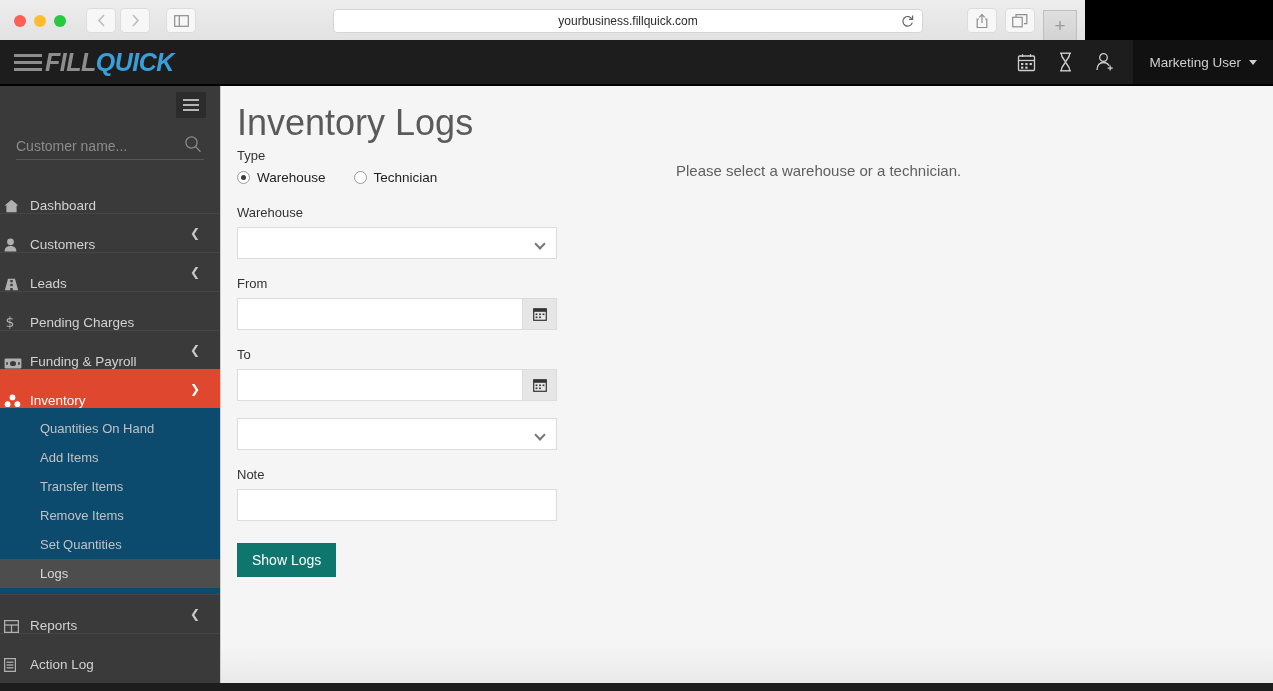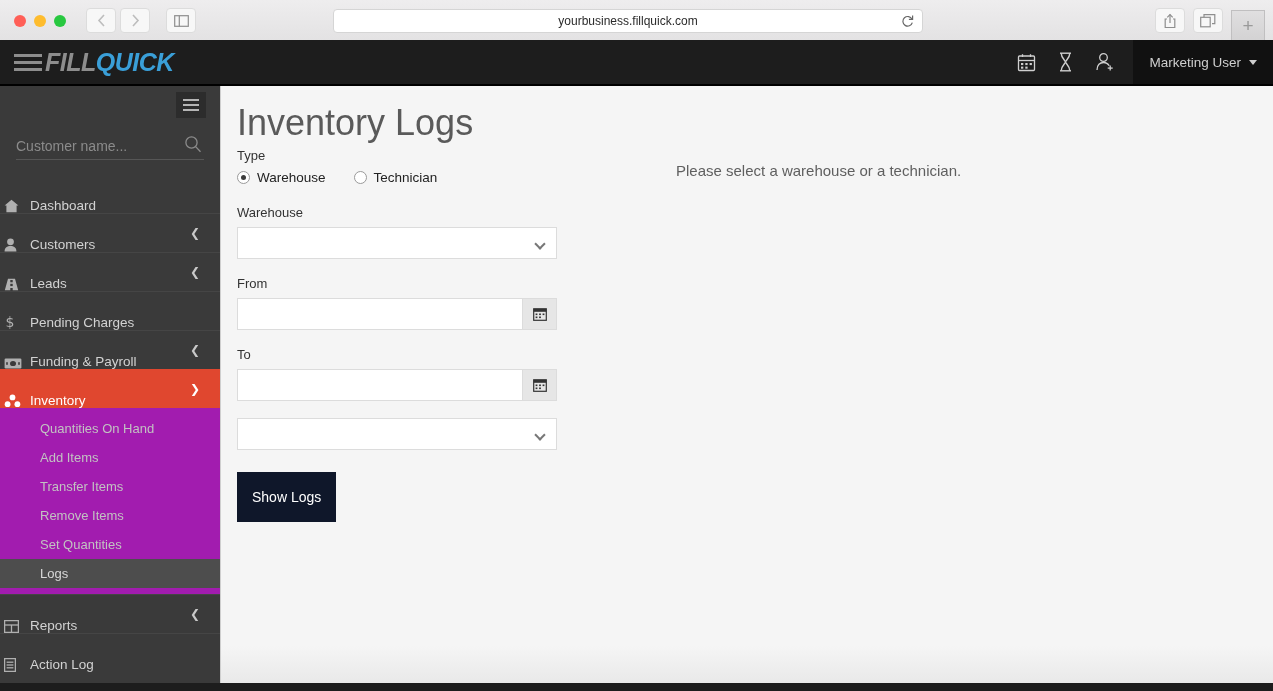--- a/index.html
+++ b/index.html
@@ -6,21 +6,21 @@
   html, body {
     width: 1273px; height: 691px;
     overflow: hidden;
     font-family: "Liberation Sans", sans-serif;
     background: #000;
   }
 
   
   .browser-chrome {
     position: absolute; top: 0; left: 0;
-    width: 1273px; height: 42px;
+    width: 1085px; height: 42px;
     background: linear-gradient(to bottom, #eeedee 0%, #e3e2e3 100%);
     border-bottom: 1px solid #b9b8b9;
     display: flex; align-items: center;
   }
   .traffic-lights { display: flex; gap: 8px; margin-left: 14px; }
   .tl { width: 12px; height: 12px; border-radius: 50%; }
   .tl-red { background: #ff5f57; }
   .tl-yellow { background: #febc2e; }
   .tl-green { background: #28c840; }
 
@@ -123,21 +123,21 @@
   .sb-item .sb-arrow {
     position: absolute; right: 20px; top: 50%; transform: translateY(-50%);
     color: #c9c9c9; font-size: 12px;
   }
   .sb-item.active {
     background: #e0472f; color: #ffffff; border-top-color: #e0472f;
   }
   .sb-item.active .sb-ico { color: #ffffff; }
   .sb-item.active .sb-arrow { color: #ffffff; }
 
-  .sb-sub { background: #a21caf; padding: 6px 0 6px 0; }
+  .sb-sub { background: #0c4a6e; padding: 6px 0 6px 0; }
   .sb-subitem {
     height: 29px; display: flex; align-items: center;
     padding-left: 40px; color: #c2c2c2; font-size: 13px;
   }
   .sb-subitem.active { background: #4d4d4d; color: #d8d8d8; }
 
   
   .main {
     position: absolute; left: 220px; top: 0;
     width: 1053px; height: 597px;
@@ -181,22 +181,22 @@
   .input-group .addon {
     width: 34px; background: #e6e6e6; border: 1px solid #dcdcdc; border-left: none;
     display: flex; align-items: center; justify-content: center;
   }
 
   .text-input { width: 320px; height: 32px; background: #fff; border: 1px solid #dcdcdc; }
 
   .btn-primary {
     margin-top: 5px;
     display: inline-block;
-    background: #0f172a; color: #fff;
-    font-size: 14px; padding: 17px 15px;
+    background: #0f766e; color: #fff;
+    font-size: 14px; padding: 9px 15px;
     border: none; cursor: pointer;
   }
 
   .right-msg {
     position: absolute; left: 455px; top: 76px;
     font-size: 15px; color: #5f5f5f;
   }
 
   .page-bottom {
     position: absolute; left: 0; top: 597px; width: 1273px; height: 8px;
@@ -512,20 +512,24 @@
           </div>
         </div>
       </div>
 
       <div class="fld-group">
         <div class="select-box">
           <span class="chev"></span>
         </div>
       </div>
 
+      <div class="fld-group">
+        <div class="fld-label">Note</div>
+        <div class="text-input"></div>
+      </div>
 
       <div class="btn-primary">Show Logs</div>
     </div>
 
     <div class="right-msg">Please select a warehouse or a technician.</div>
   </div>
 
   <div class="main-footfade"></div>
   <div class="page-bottom"></div>
 </div>

